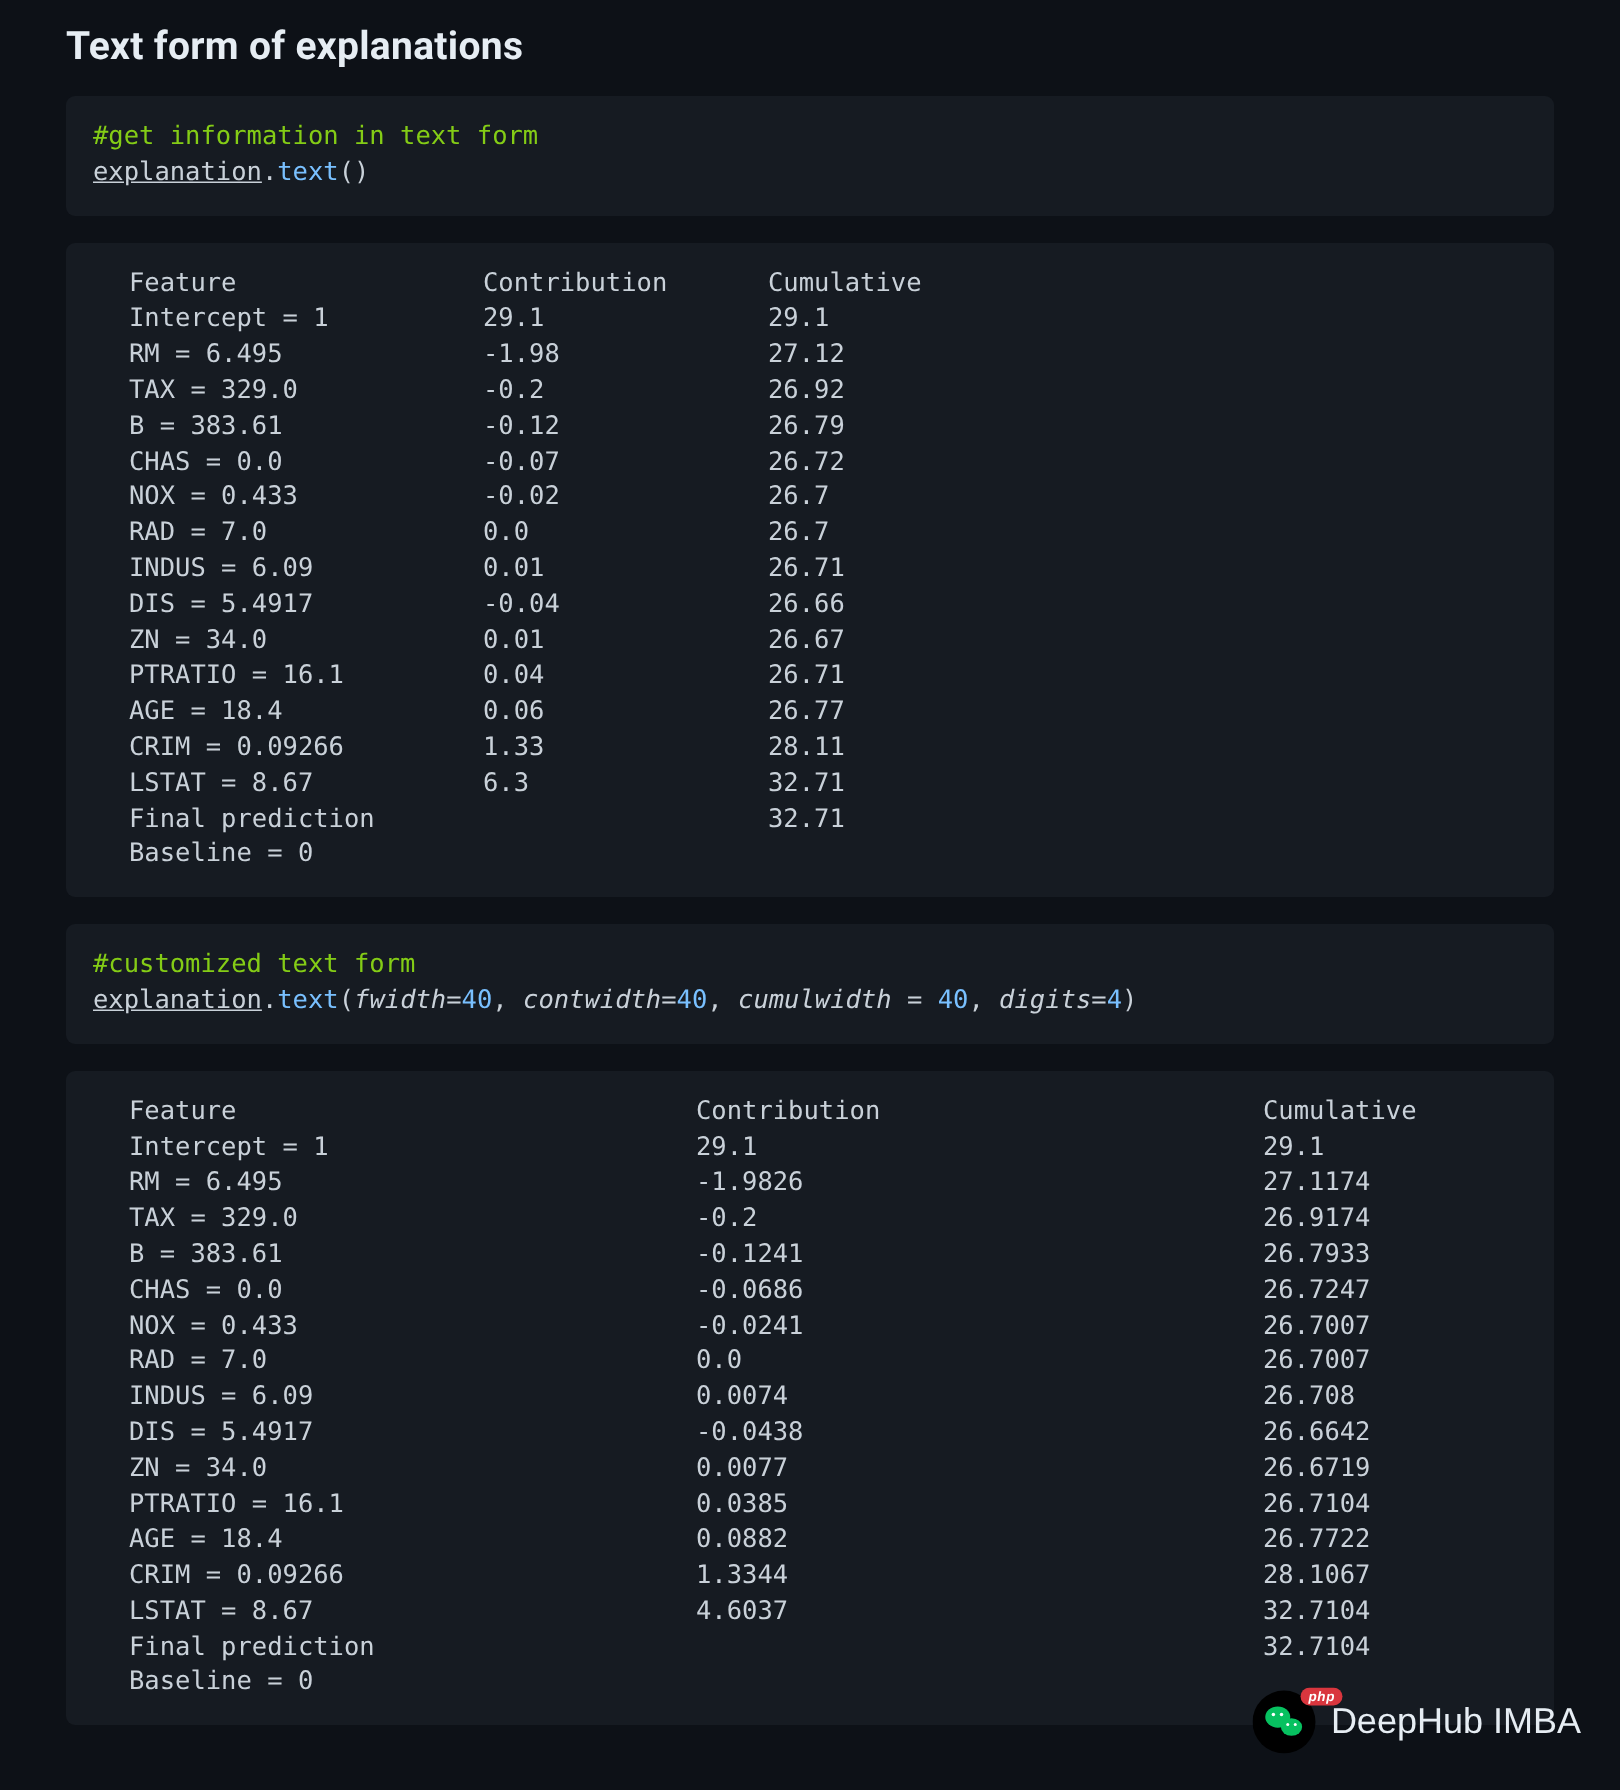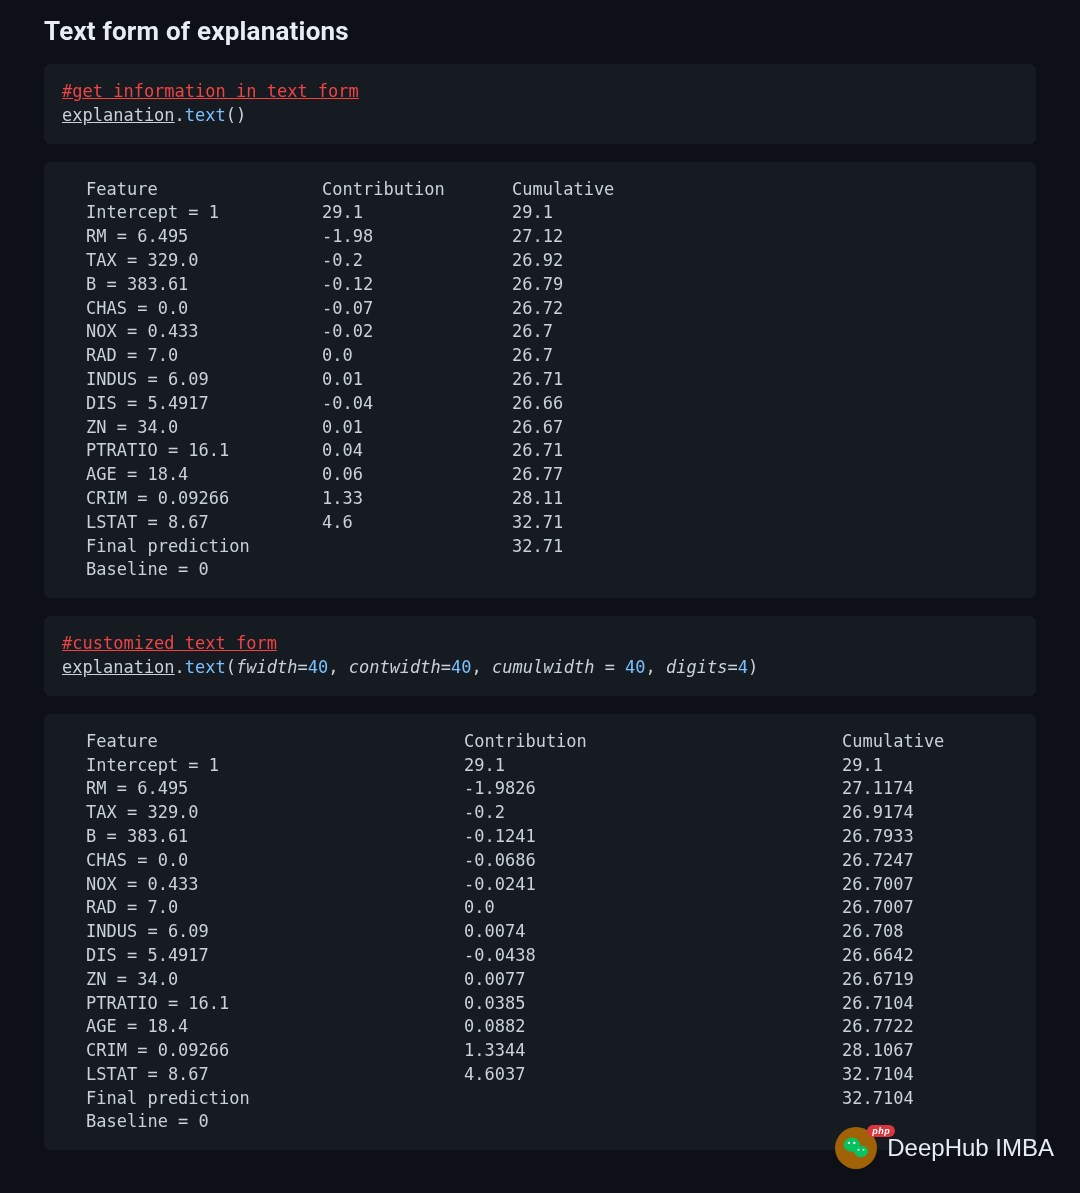--- a/index.html
+++ b/index.html
@@ -23,21 +23,21 @@
     background: #161b22;
     border-radius: 6px;
     padding: 16px 18px;
     margin-bottom: 18px;
     font-size: 17px;
     line-height: 1.4;
     color: #c9d1d9;
     overflow-x: auto;
   }
   .outblock pre, .codeblock pre { font-family: inherit; white-space: pre; }
-  .tok-comment { color: #ef4444; text-decoration: underline; }
+  .tok-comment { color: #84cc16; }
   .tok-var     { color: #c9d1d9; text-decoration: underline; }
   .tok-dot     { color: #c9d1d9; }
   .tok-func    { color: #79c0ff; }
   .tok-paren   { color: #c9d1d9; }
   .tok-kw      { color: #c9d1d9; font-style: italic; }
   .tok-eq      { color: #c9d1d9; }
   .tok-num     { color: #79c0ff; }
   .row { display: flex; margin-left: 24px; }
   .c1 { width: 236px; }  
   .c2 { width: 190px; }
@@ -54,21 +54,21 @@
     display: flex;
     align-items: center;
     gap: 10px;
     color: #e6edf3;
     font-family: "Segoe UI", sans-serif;
     font-size: 24px;
     pointer-events: none;
   }
   .wechat-icon {
     width: 42px; height: 42px; border-radius: 50%;
-    background: #a16207;
+    background: #000000;
     display: flex; align-items: center; justify-content: center;
     position: relative;
     font-style: italic;
   }
   .wechat-icon svg { width: 30px; height: 30px; }
   .php-tag {
     position: absolute;
     right: -18px; top: -2px;
     background: #d9363e;
     color: #fff;
@@ -157,21 +157,21 @@
         <span class="c2">0.06</span>
         <span class="c3">26.77</span>
       </div>
       <div class="row">
         <span class="c1">CRIM = 0.09266</span>
         <span class="c2">1.33</span>
         <span class="c3">28.11</span>
       </div>
       <div class="row">
         <span class="c1">LSTAT = 8.67</span>
-        <span class="c2">4.6</span>
+        <span class="c2">6.3</span>
         <span class="c3">32.71</span>
       </div>
       <div class="row">
         <span class="c1">Final prediction</span>
         <span class="c2"></span>
         <span class="c3">32.71</span>
       </div>
       <div class="row">
         <span class="c1">Baseline = 0</span>
         <span class="c2"></span>

